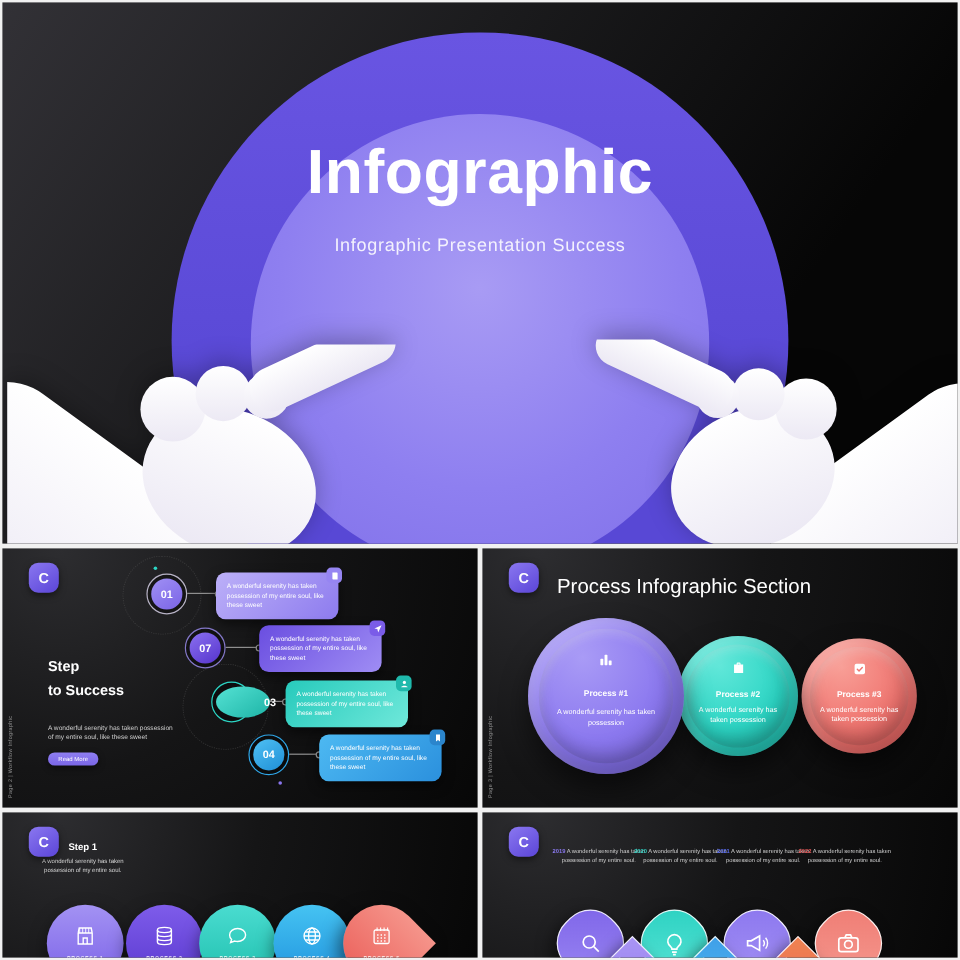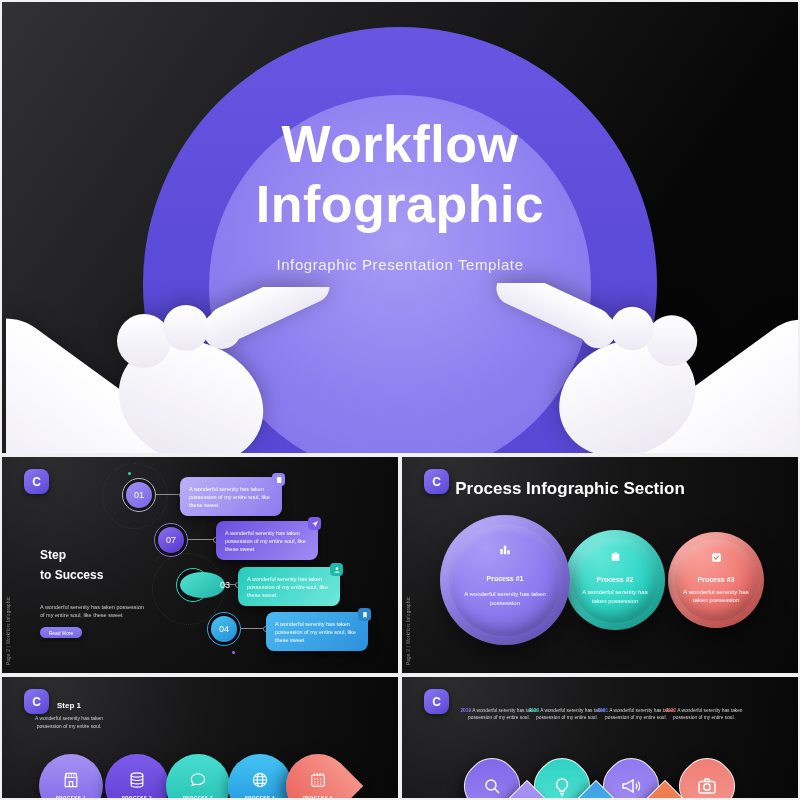--- a/index.html
+++ b/index.html
@@ -30,21 +30,21 @@
   
   #slide2 { left:2px; top:457px; width:396px; height:216px; }
   #slide2 .clogo { left:22px; top:12px; }
   #slide2 .pagelabel { top:138px; height:70px; }
   .s2-title { position:absolute; left:38px; top:88px; color:#fff; font-size:12px; line-height:20px; font-weight:800; z-index:5;}
   .s2-body { position:absolute; left:38px; top:146px; width:104px; font-size:5.5px; line-height:8px; color:#cfcfcf; z-index:5;}
   .s2-btn { position:absolute; left:38px; top:170px; width:42px; height:11px; border-radius:6px;
     background:linear-gradient(180deg,#8f7ef2,#7a66e6); color:#fff; font-size:5px;
     display:flex; align-items:center; justify-content:center; z-index:5; box-shadow:0 2px 5px rgba(0,0,0,0.5); }
   .step-ring { position:absolute; width:34px; height:34px; border-radius:50%; border:1px solid #9a96ad; padding:3px; z-index:4; background:rgba(0,0,0,0.35); }
-  .step-circ { width:100%; height:100%; border-radius:50%; color:#fff; font-size:9px; font-weight:400;
+  .step-circ { width:100%; height:100%; border-radius:50%; color:#fff; font-size:9px; font-weight:700;
     display:flex; align-items:center; justify-content:center; }
   .sr1 { border-color:#b8b3c6; } .sc1 { background:linear-gradient(145deg,#a090f4,#7a64e6); }
   .sr2 { border-color:#8377c8; } .sc2 { background:linear-gradient(145deg,#8a70f0,#5634cc); }
   .sr3 { border-color:#2cd5c4; } .sc3 { background:linear-gradient(145deg,#55e2d4,#1db4a6);padding-left:45px; }
   .sr4 { border-color:#2fa7e9; } .sc4 { background:linear-gradient(145deg,#4fc0f4,#1f8fd6); }
   .card { position:absolute; width:102px; border-radius:8px; padding:8px 8px 7px 9px; color:#fff;
     font-size:5.5px; line-height:8px; z-index:3; box-shadow:0 4px 10px rgba(0,0,0,0.55); }
   .card .chip { position:absolute; top:-4px; right:-3px; width:13px; height:13px; border-radius:4px;
     display:flex; align-items:center; justify-content:center; }
   .cd1 { background:linear-gradient(135deg,#bcb0f8,#8d7bee); } .cd1 .chip { background:#9685f2; }
@@ -54,21 +54,21 @@
   .connector { position:absolute; height:1px; background:#8f8f8f; z-index:2; }
   .connector::after { content:''; position:absolute; right:-5px; top:-2.5px; width:4px; height:4px;
     border:1px solid #a5a5a5; border-radius:50%; background:#141414; }
   .dotarc { position:absolute; border:1px dotted #555; border-radius:50%; opacity:0.4; z-index:1; }
   .deco-dot { position:absolute; border-radius:50%; z-index:1; }
 
   
   #slide3 { left:402px; top:457px; width:396px; height:216px; }
   #slide3 .clogo { left:22px; top:12px; }
   #slide3 .pagelabel { top:138px; height:70px; }
-  .s3-title { position:absolute; left:0; top:22px; width:336px; text-align:center; color:#fff; font-size:17px; font-weight:700; }
+  .s3-title { position:absolute; left:0; top:22px; width:336px; text-align:center; color:#fff; font-size:17px; font-weight:400; }
   .proc { position:absolute; border-radius:50%; color:#fff; text-align:center;
     box-shadow:0 12px 22px rgba(0,0,0,0.5), inset -8px -12px 20px rgba(0,0,0,0.22), inset 6px 8px 14px rgba(255,255,255,0.25); }
   .proc::before { content:''; position:absolute; inset:7%; border-radius:50%; box-shadow:inset 0 -6px 12px rgba(0,0,0,0.14), inset 0 4px 8px rgba(255,255,255,0.15); }
   .pc1 { left:38px; top:58px; width:130px; height:130px; z-index:3;
     background:radial-gradient(circle at 35% 25%, #a99bf6 0%, #8b78ef 55%, #7763dd 100%); }
   .pc2 { left:163px; top:73px; width:100px; height:100px; z-index:2;
     background:radial-gradient(circle at 35% 25%, #60e7d9 0%, #2cd5c4 55%, #1eb7a9 100%); }
   .pc3 { left:266px; top:75px; width:96px; height:96px; z-index:1;
     background:radial-gradient(circle at 35% 25%, #f89e96 0%, #f07570 55%, #e25b5a 100%); }
   .proc .picon { position:absolute; left:0; right:0; top:20%; display:flex; justify-content:center; }
@@ -114,24 +114,23 @@
 </head>
 <body>
 
 <div id="canvas">
 
   <section class="slide" id="hero">
     <div class="ring-outer"></div>
     <div class="ring-inner"></div>
     <div class="hero-text">
       <div class="hero-title">
-        <div>Workflow</div>
         <div>Infographic</div>
       </div>
-      <div class="hero-sub">Infographic Presentation Template</div>
+      <div class="hero-sub">Infographic Presentation Success</div>
     </div>
     <svg class="hand hand-left" width="356" height="172" viewBox="0 0 356 172">
       <defs>
         <linearGradient id="handGrad" x1="0" y1="0" x2="0" y2="1">
           <stop offset="0" stop-color="#ffffff"></stop>
             <stop offset="1" stop-color="#ece9f4"></stop>
         </linearGradient>
       </defs>
       <g fill="url(#handGrad)">
         <rect x="-90" y="70" width="250" height="170" rx="52" transform="rotate(36 40 160)"></rect>

